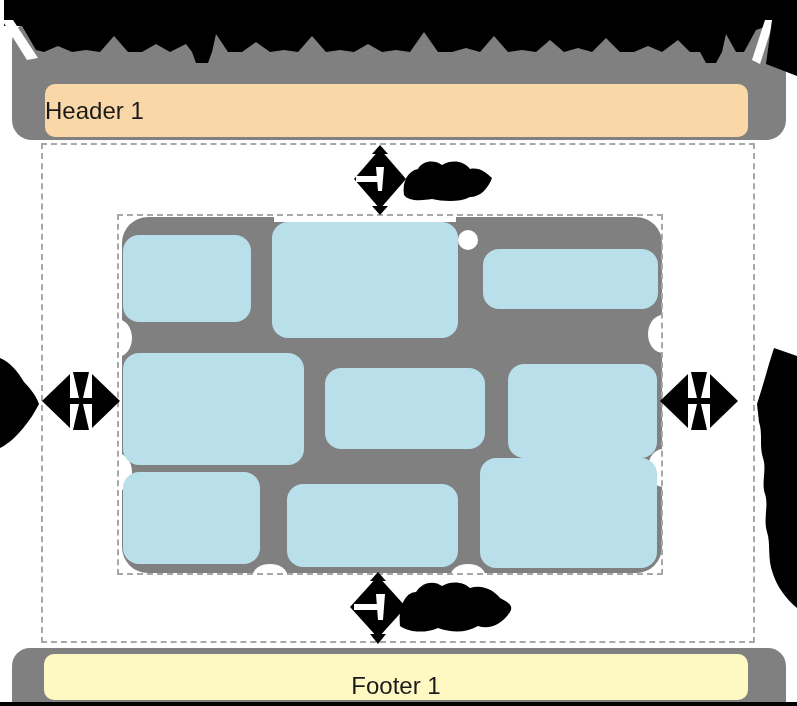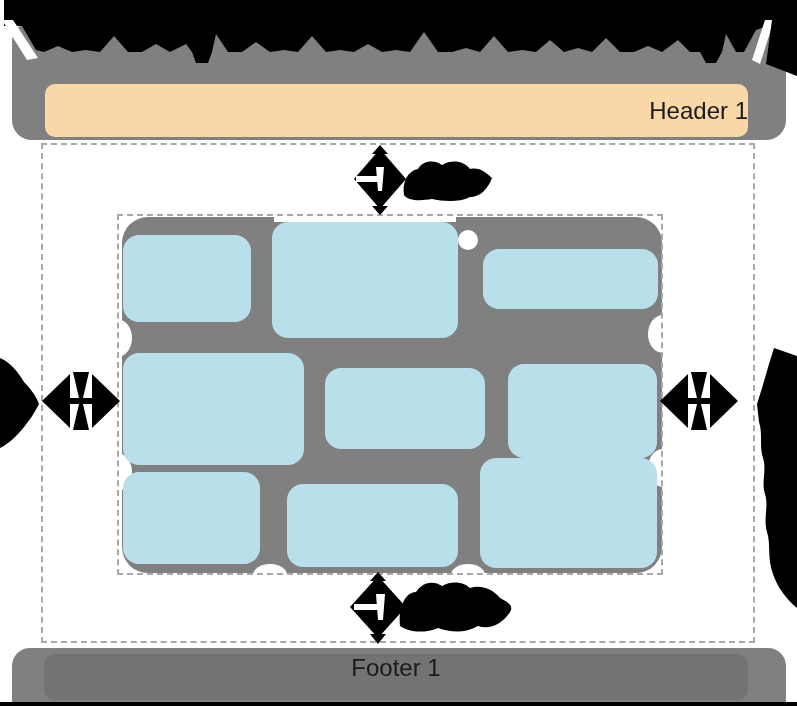--- a/index.html
+++ b/index.html
@@ -10,23 +10,23 @@
   }
   #stage *{box-sizing:border-box;}
   .abs{position:absolute;}
 
   
   .hdr-gray{left:12px;top:22px;width:774px;height:118px;background:#808080;border-radius:20px;}
   .ftr-gray{left:12px;top:648px;width:774px;height:55px;background:#808080;border-radius:18px 18px 0 0;}
 
   
   .hdr-bar{left:45px;top:84px;width:703px;height:53px;background:#fad7a6;border-radius:10px;
-           display:flex;align-items:center;justify-content:flex-end;font-size:24px;color:#1a1a1a;}
-  .ftr-bar{left:44px;top:654px;width:704px;height:46px;background:#737373;border-radius:10px;
-           display:flex;align-items:flex-start;justify-content:center;font-size:24px;color:#1a1a1a;}
+           display:flex;align-items:center;justify-content:flex-start;font-size:24px;color:#1a1a1a;}
+  .ftr-bar{left:44px;top:654px;width:704px;height:46px;background:#fef9c3;border-radius:10px;
+           display:flex;align-items:flex-end;justify-content:center;font-size:24px;color:#1a1a1a;}
 
   
   .outer-dash{left:41px;top:143px;width:714px;height:500px;border:2px dashed #a8a8a8;background:transparent;}
   .inner-dash{left:117px;top:214px;width:546px;height:361px;border:2px dashed #a8a8a8;background:transparent;}
 
   
   .item{background:#b9dfeb;border-radius:16px;}
   .b1{left:123px;top:235px;width:128px;height:87px;}
   .b2{left:272px;top:222px;width:186px;height:116px;}
   .b3{left:483px;top:249px;width:175px;height:60px;}

